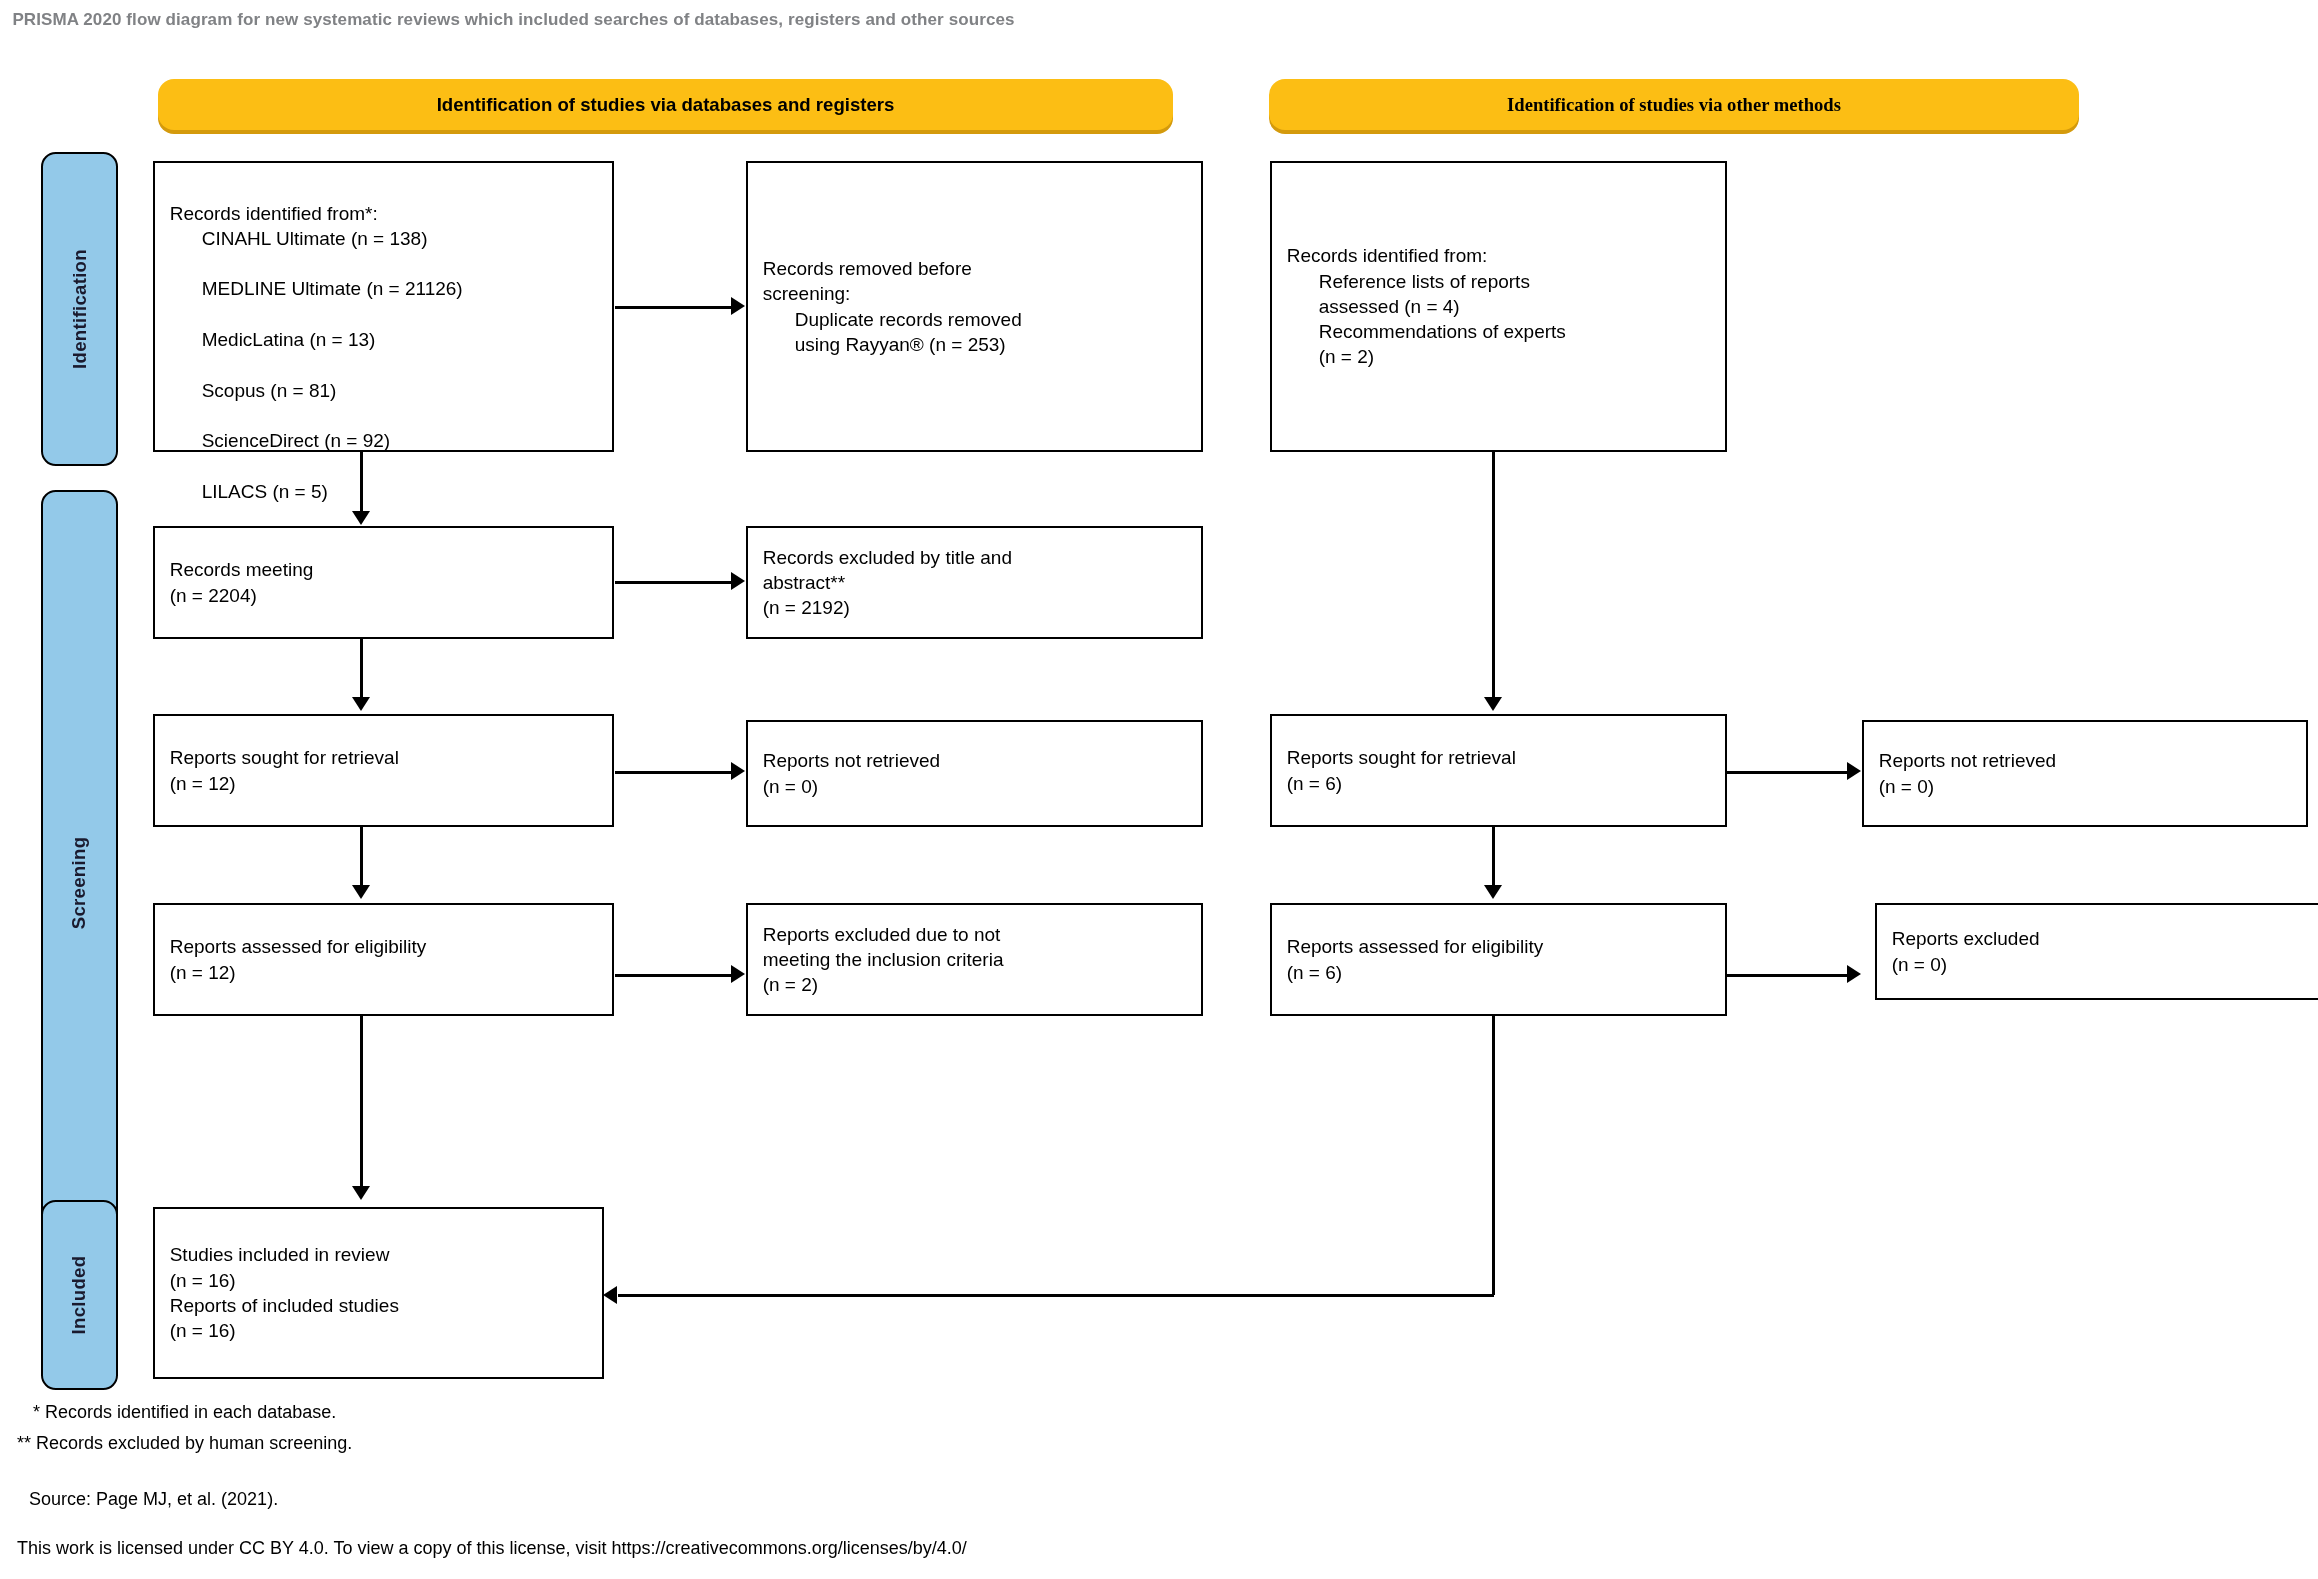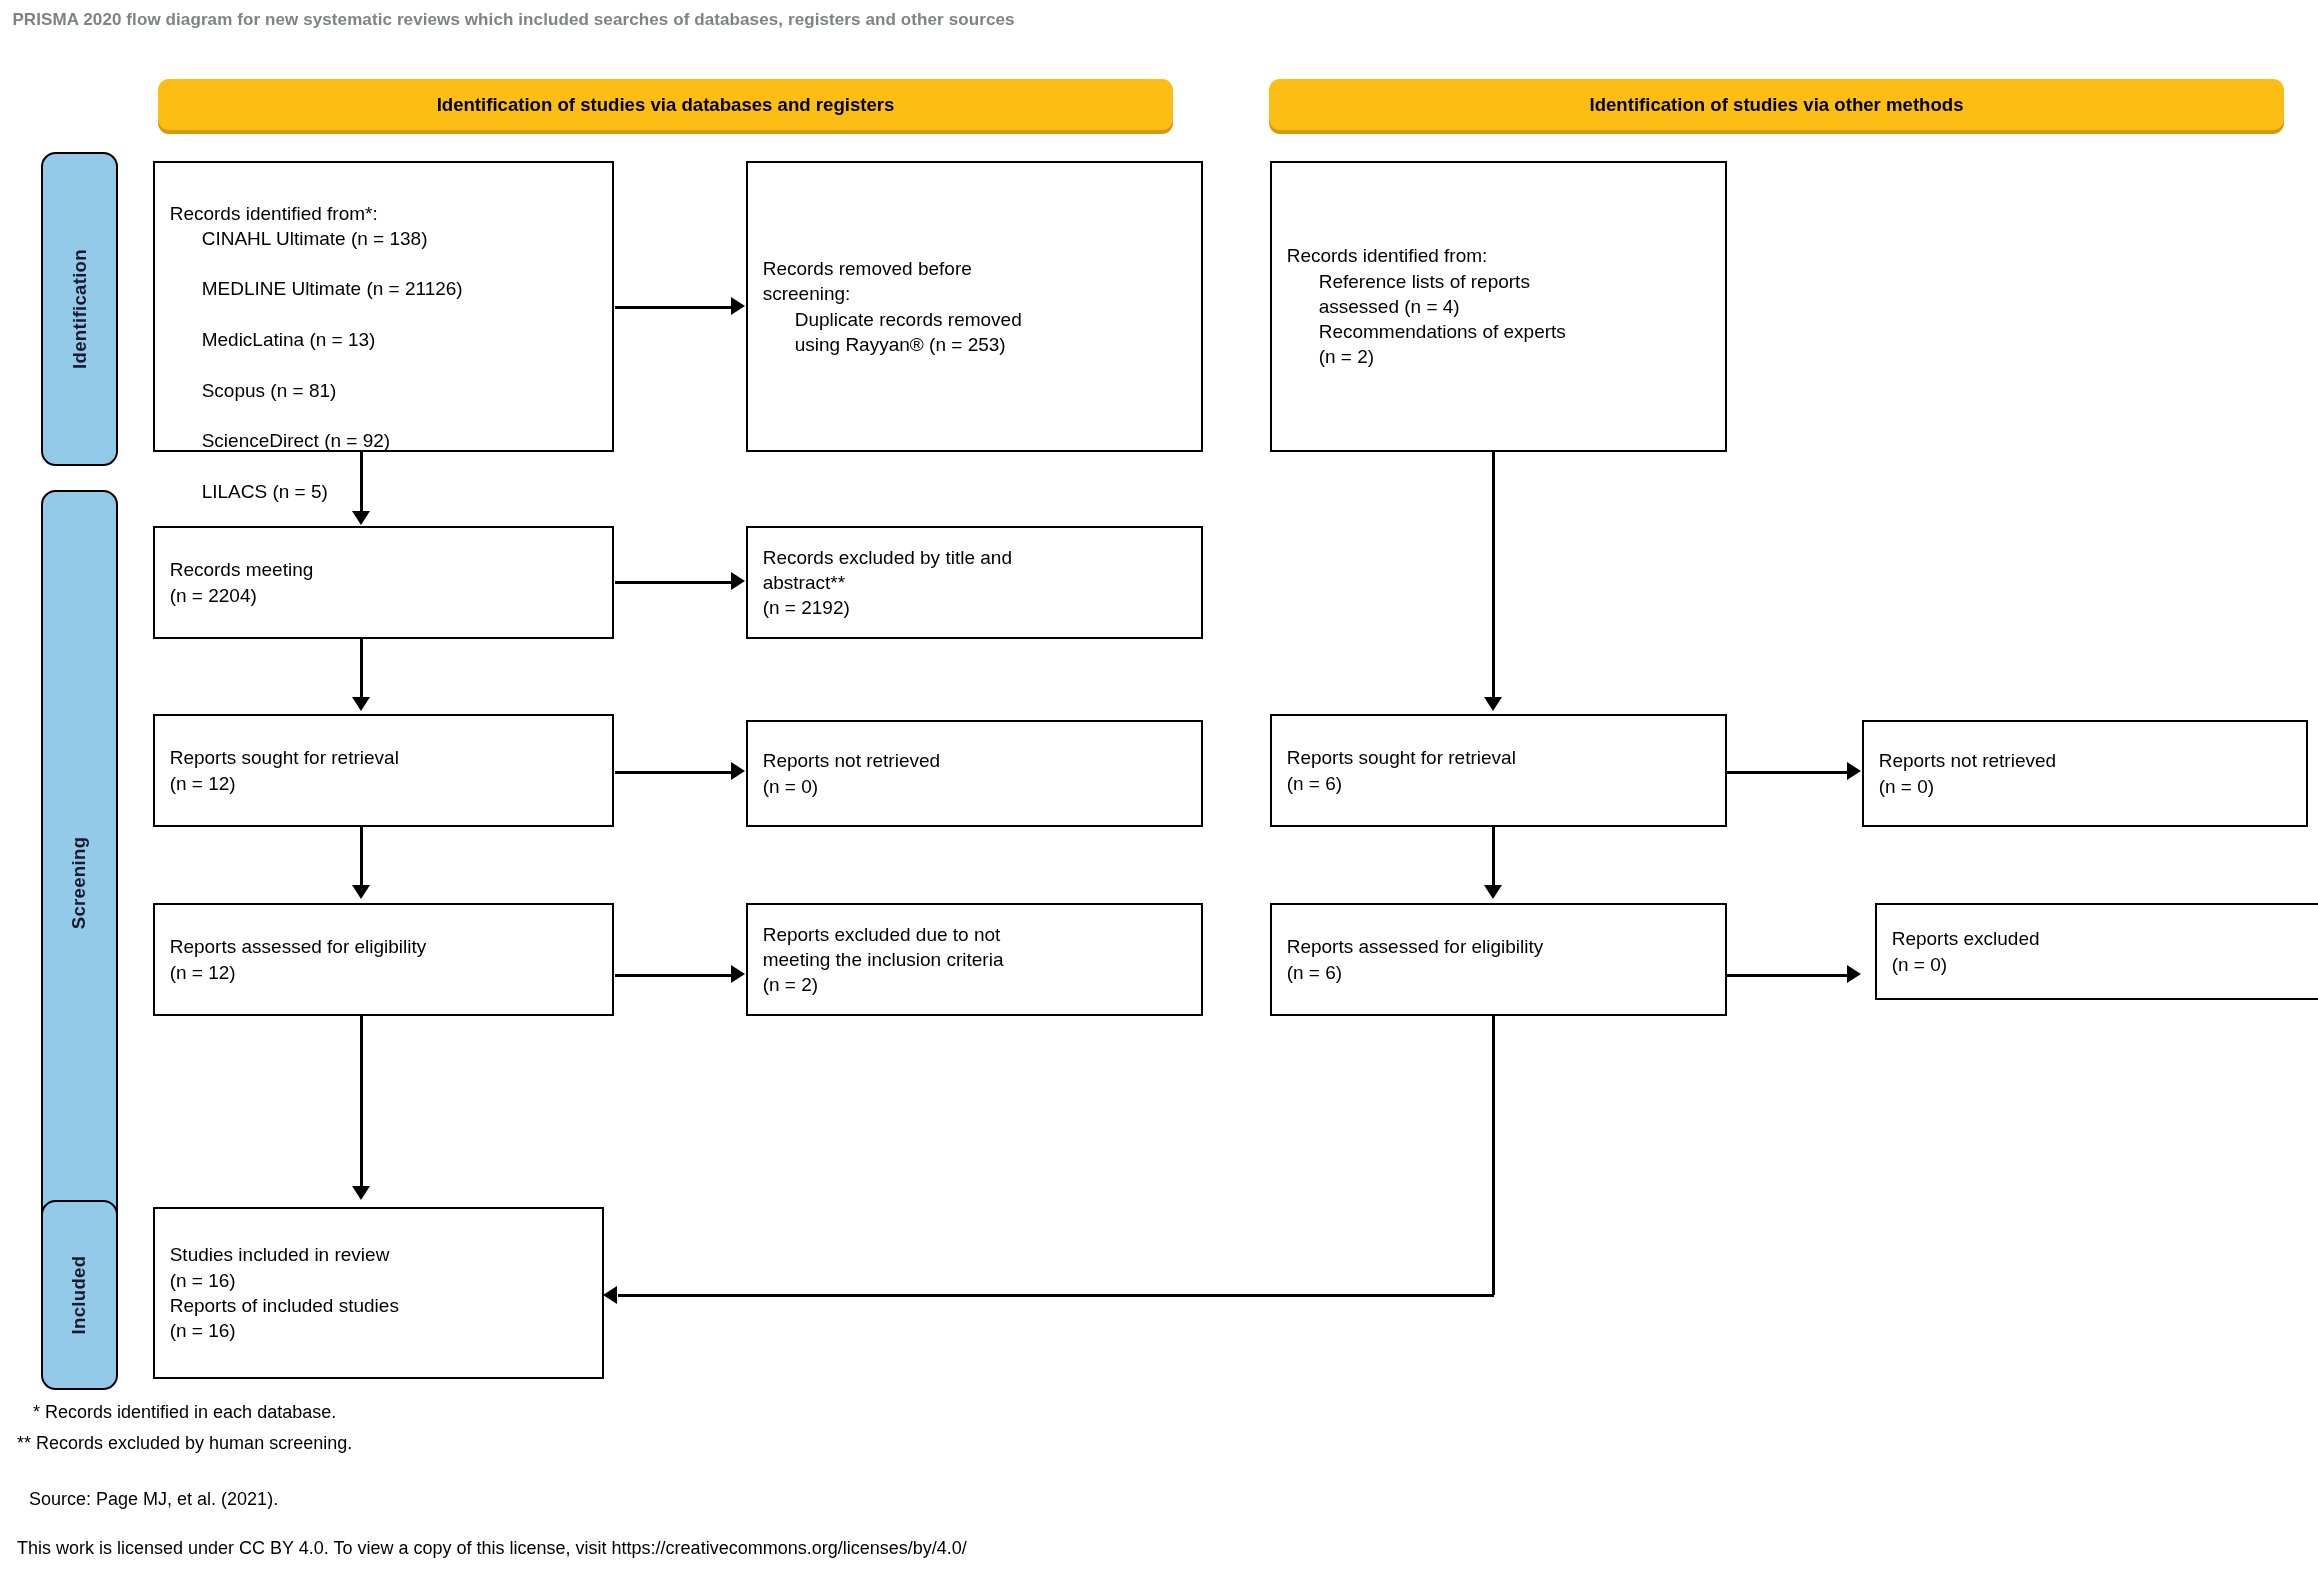--- a/index.html
+++ b/index.html
@@ -27,21 +27,21 @@
     font-weight: bold;
     color: #808285;
     letter-spacing: 0.1px;
     white-space: nowrap;
   }
 
   
   .phase-header {
     position: absolute;
     background: #FCBE14;
-    border-radius: 11px;
+    border-radius: 16px;
     box-shadow: 0 4px 0 #D49A0C;
     display: flex;
     align-items: center;
     justify-content: center;
     color: #000000;
     font-size: 18.6px;
     font-weight: bold;
     text-align: center;
   }
 
@@ -127,21 +127,21 @@
 </head>
 <body>
 
 <div id="page">
 
   <div class="doc-title">PRISMA 2020 flow diagram for new systematic reviews which included searches of databases, registers and other sources</div>
 
   <div class="phase-header" style="left:158px; top:79px; width:1015px; height:51px;">
     <span>Identification of studies via databases and registers</span>
   </div>
-  <div class="phase-header" style="left:1269px; top:79px; width:1015px; height:51px;">
+  <div class="phase-header" style="left:1269px; top:79px; width:810px; height:51px;font-family:Liberation Serif, serif;">
     <span>Identification of studies via other methods</span>
   </div>
 
   <div class="stage-rail" style="left:41px; top:152px; width:73px; height:310px;">
     <span>Identification</span>
   </div>
   <div class="stage-rail" style="left:41px; top:490px; width:73px; height:781px;">
     <span>Screening</span>
   </div>
   <div class="stage-rail" style="left:41px; top:1200px; width:73px; height:186px;">

